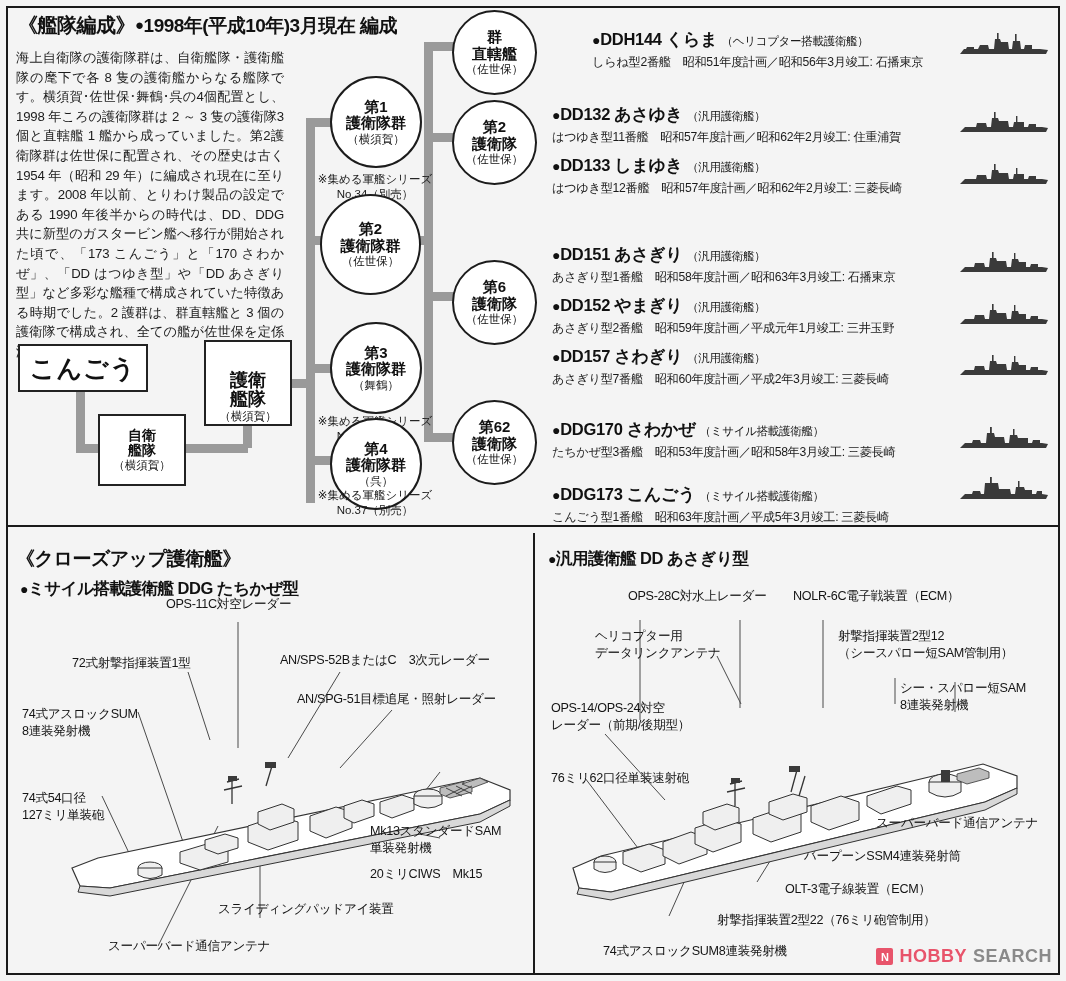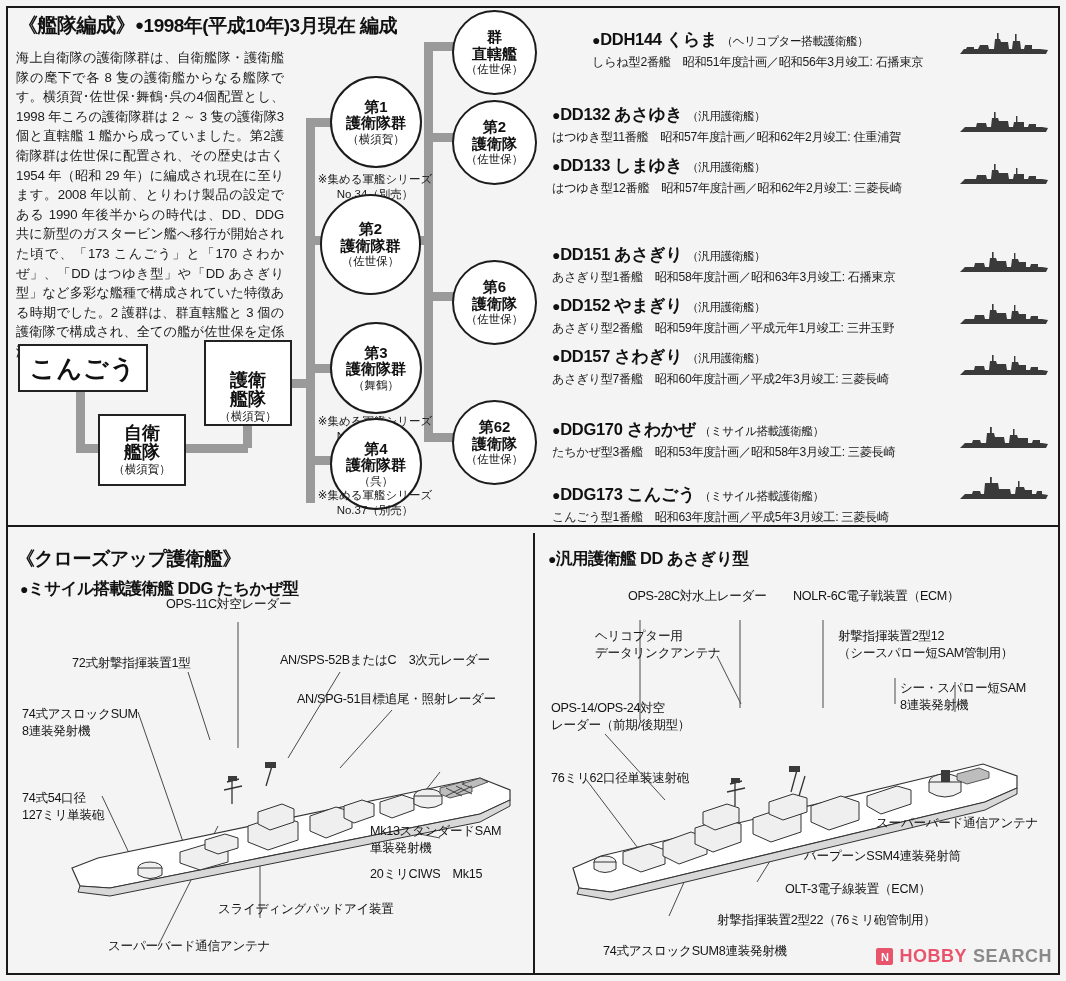--- a/index.html
+++ b/index.html
@@ -50,21 +50,21 @@
     align-items:center;justify-content:center;text-align:center;
     line-height:1.12;
   }
   .obox .nm{font-weight:bold;}
   .obox .loc{font-size:11.5px;font-weight:normal;margin-top:1px;}
 
   #box-minister{left:18px;top:344px;width:130px;height:48px;}
   #box-minister .nm{font-size:25px;letter-spacing:1px;}
 
   #box-selffleet{left:98px;top:414px;width:88px;height:72px;}
-  #box-selffleet .nm{font-size:18px;line-height:1.05;}
+  #box-selffleet .nm{font-size:14px;line-height:1.05;}
 
   #box-escortfleet{left:204px;top:340px;width:88px;height:86px;}
   #box-escortfleet .nm{font-size:18px;line-height:1.05;margin-top:28px;}
 
   
   .bar{position:absolute;background:#9a9a9a;}
 
   
   .circ{
     position:absolute;border:2px solid #1c1c1c;border-radius:50%;

